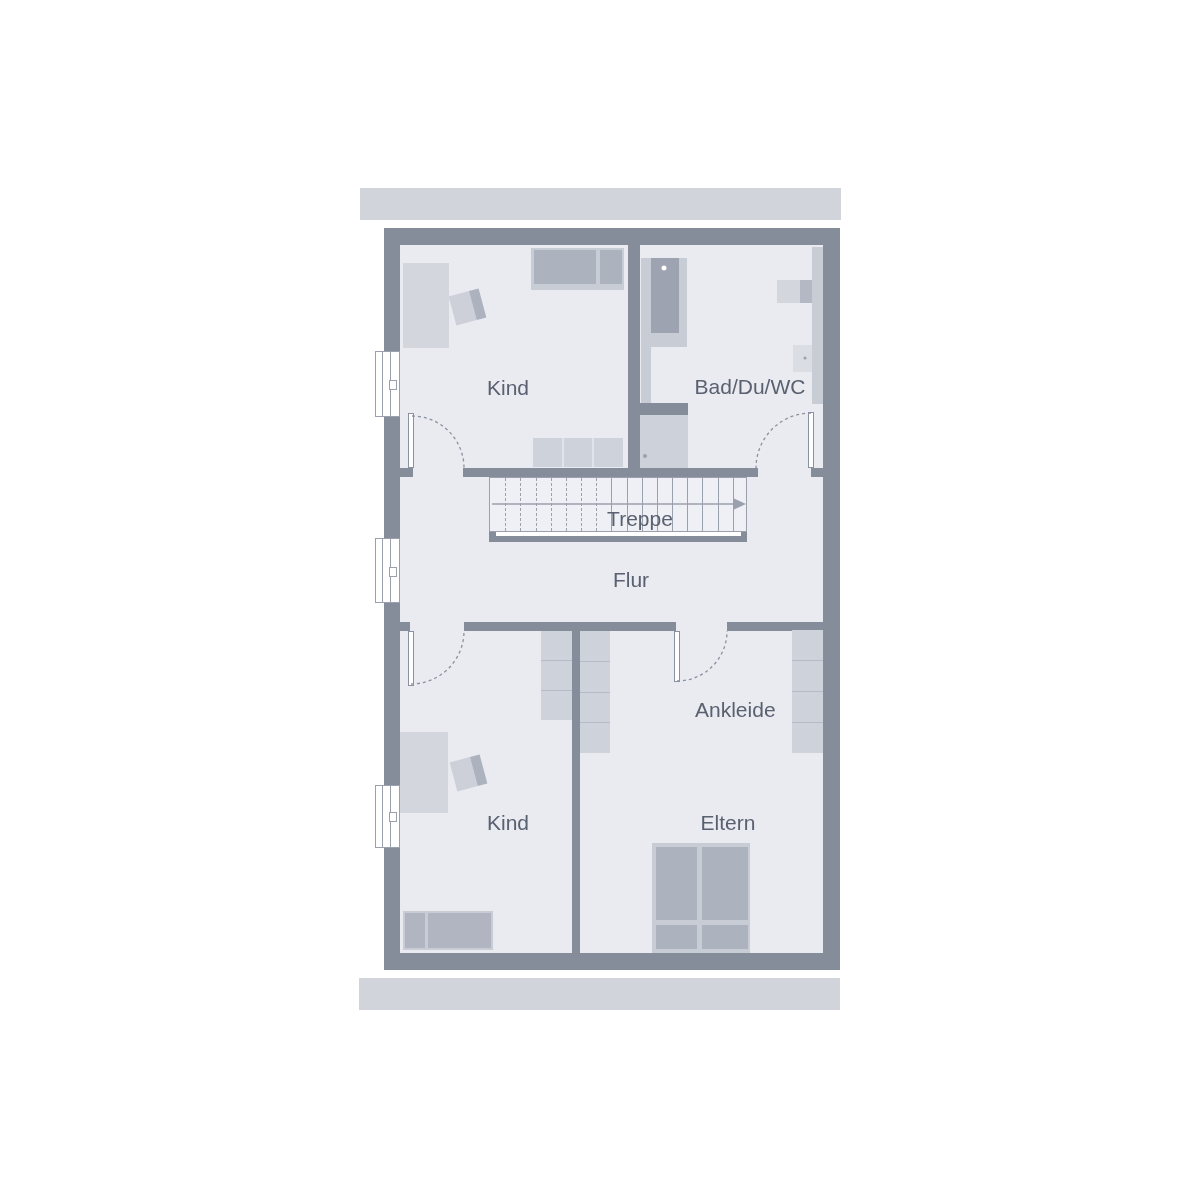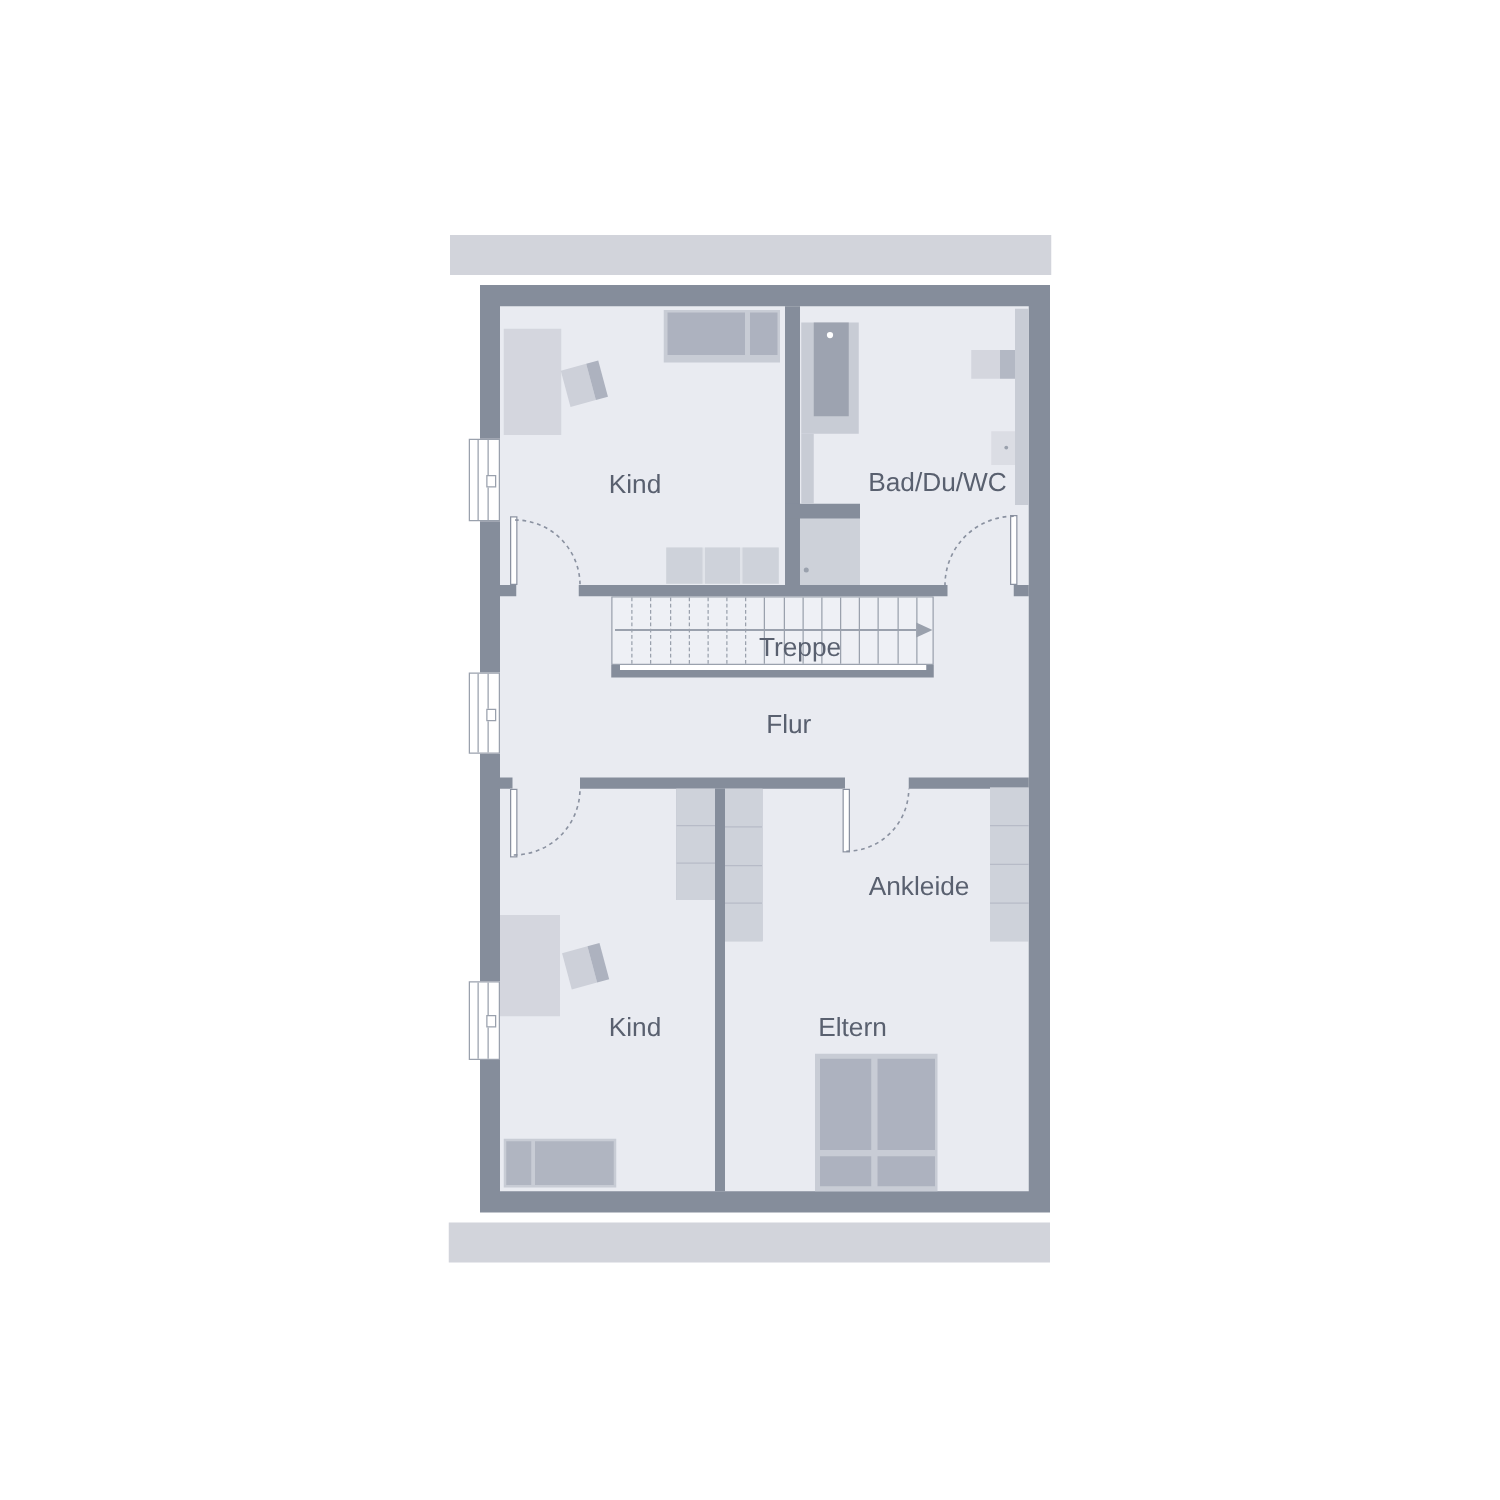--- a/index.html
+++ b/index.html
@@ -174,15 +174,15 @@
     <circle class="dot-dark" cx="645" cy="456" r="2"></circle>
     <circle class="dot-dark" cx="805" cy="358" r="1.5"></circle>
   </svg>
 
   <div class="room-label" style="left:468px;top:377px;width:80px;">Kind</div>
   <div class="room-label" style="left:690px;top:376px;width:120px;">Bad/Du/WC</div>
   <div class="room-label" style="left:600px;top:508px;width:80px;">Treppe</div>
   <div class="room-label" style="left:591px;top:569px;width:80px;">Flur</div>
   <div class="room-label" style="left:695px;top:699px;width:80px;">Ankleide</div>
   <div class="room-label" style="left:468px;top:812px;width:80px;">Kind</div>
-  <div class="room-label" style="left:642px;top:812px;width:80px;">Eltern</div>
+  <div class="room-label" style="left:688px;top:812px;width:80px;">Eltern</div>
 
 </div>
 
 </body></html>

